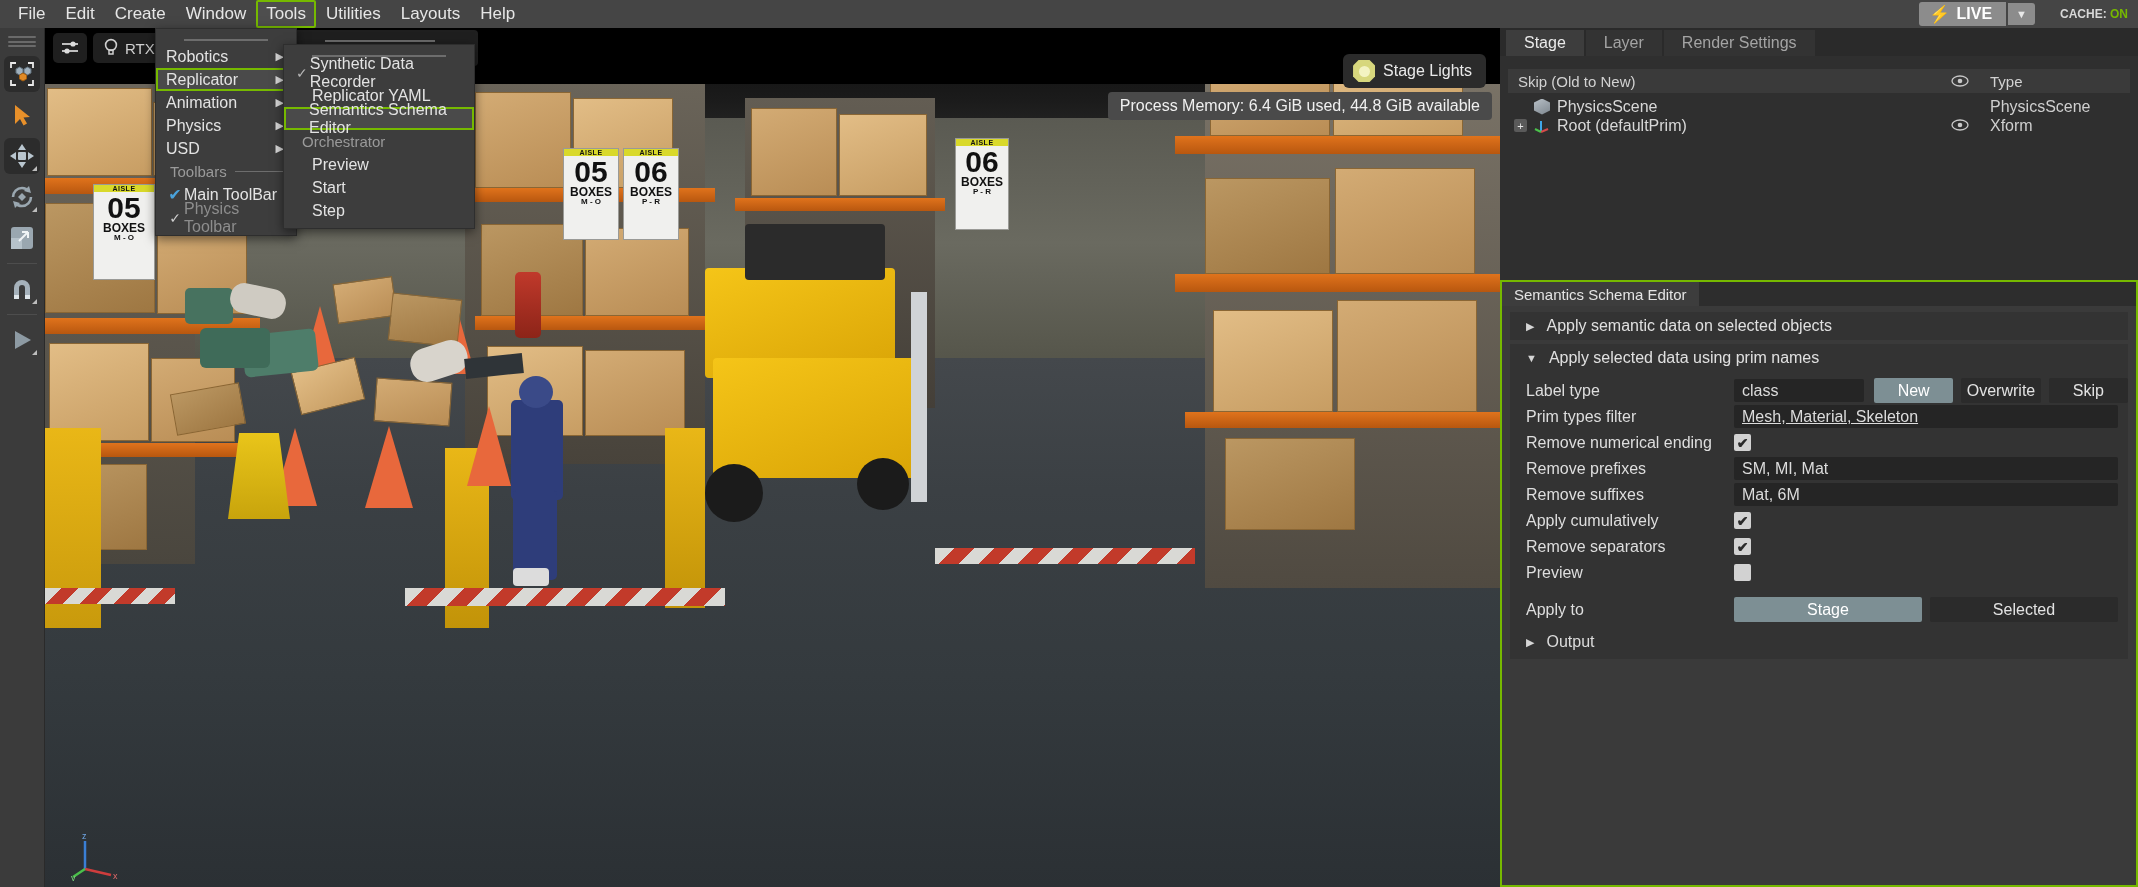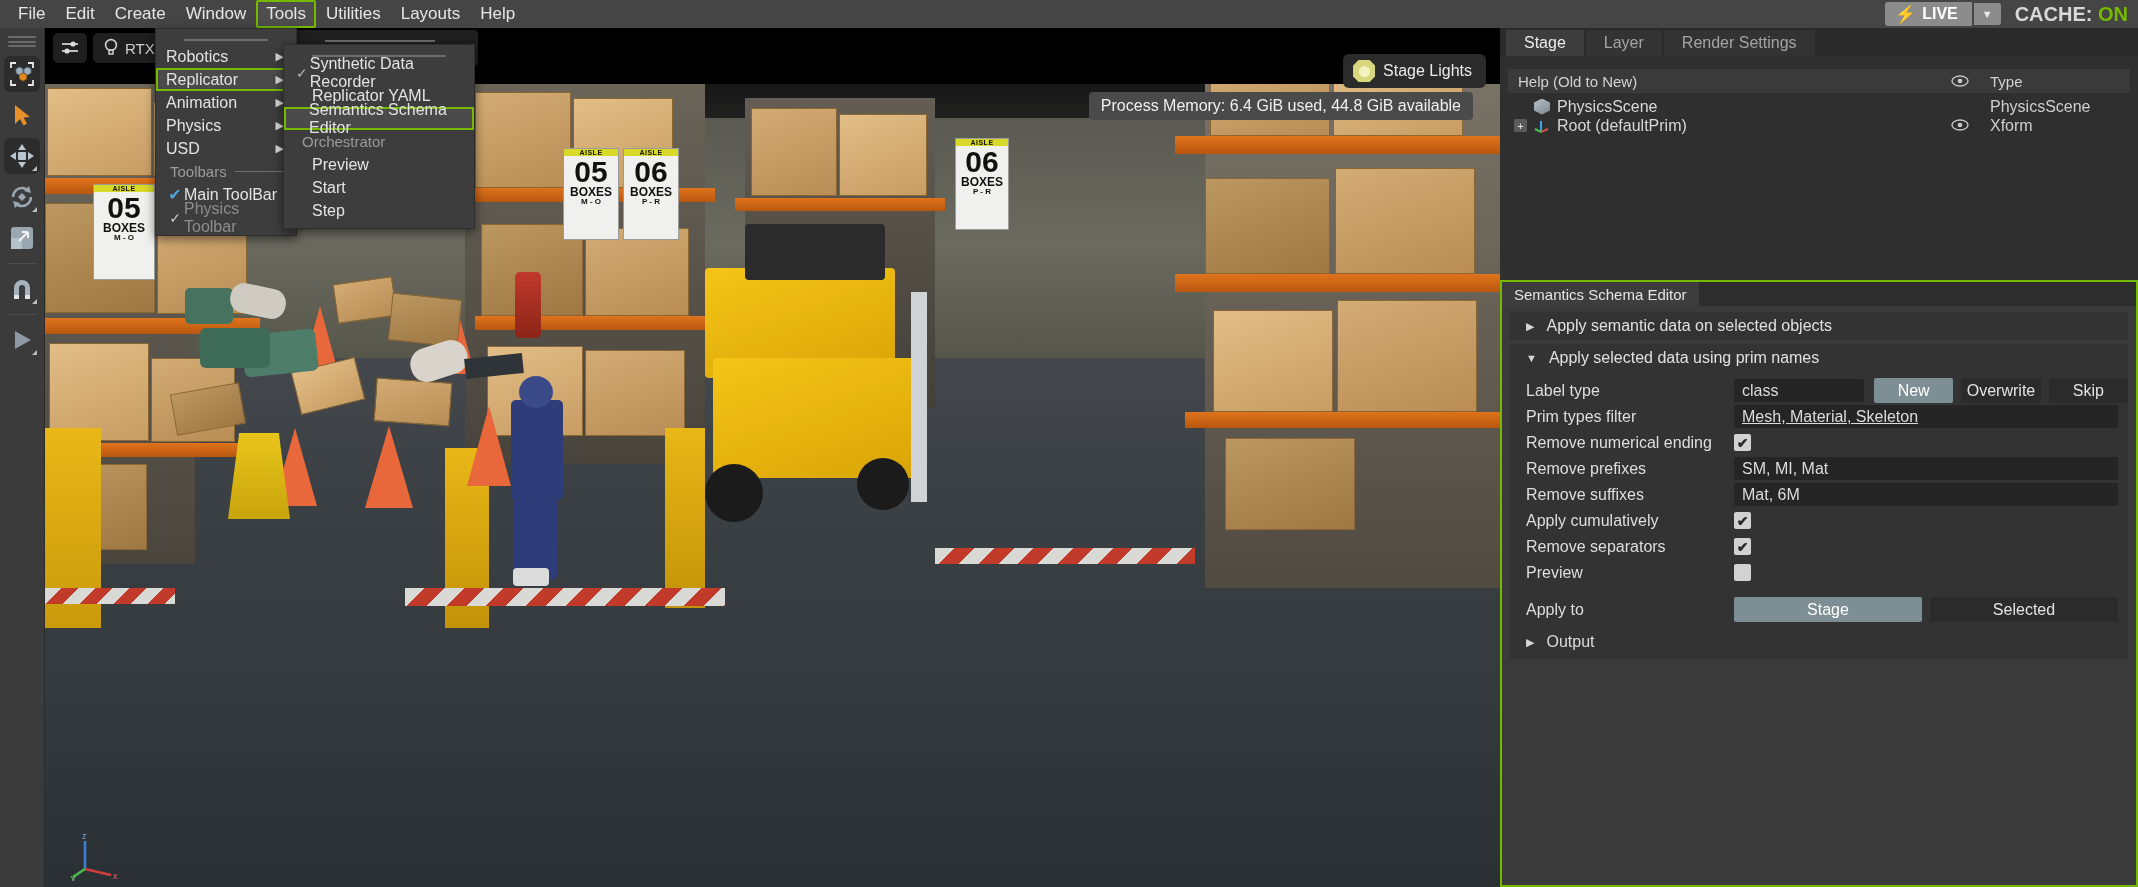--- a/index.html
+++ b/index.html
@@ -32,21 +32,21 @@
   .live-btn {
     display: flex; align-items: center; gap: 6px;
     background: #8c8c8c; color: #fff; font-weight: bold; font-size: 16px;
     padding: 3px 14px 3px 10px; border-radius: 3px 0 0 3px;
   }
   .bolt { color: #f2e22a; font-size: 17px; line-height: 1; }
   .live-caret {
     background: #8c8c8c; color: #e8e8e8; font-size: 11px;
     padding: 5px 8px; border-radius: 0 3px 3px 0; margin-left: 2px;
   }
-  .cache { margin-left: 14px; font-size: 20px; color: #d8d8d8; font-weight: bold;}
+  .cache { margin-left: 25px; font-size: 12px; color: #d8d8d8; font-weight: bold;}
   .cache b { color: #76b900; font-weight: bold; }
 
   
   .left-rail {
     position: absolute; left: 0; top: 28px; width: 45px; height: 859px;
     background: #3b3b3b;
     border-right: 1px solid #2a2a2a;
     display: flex; flex-direction: column; align-items: center;
     padding-top: 8px; gap: 5px;
     z-index: 30;
@@ -126,21 +126,21 @@
     background:#2b2b2b; border-radius:6px; display:flex; align-items:center;
     gap:8px; padding:0 14px 0 10px; color:#e9e9e9; font-size:16px; z-index:14;
   }
   .sun {
     width:22px; height:22px; border-radius:4px; position:relative;
     background:#d7d77d; clip-path: polygon(25% 0,75% 0,100% 25%,100% 75%,75% 100%,25% 100%,0 75%,0 25%);
     display:flex;align-items:center;justify-content:center;
   }
   .sun::after{content:"";width:11px;height:11px;border-radius:50%;background:#f3f3c2;}
   .tooltip {
-    position:absolute; right:27px; top:64px; background:#4a4a4a; color:#f0f0f0;
+    position:absolute; right:8px; top:64px; background:#4a4a4a; color:#f0f0f0;
     font-size:16px; padding:5px 12px; border-radius:4px; z-index:15; white-space:nowrap;
   }
   .vp-black-top{ position:absolute;left:0;top:0;width:100%;height:56px;background:#000;}
 
   
   .menu-panel {
     position:absolute; background:#3d3d3d; z-index:100;
     border:1px solid #2e2e2e; box-shadow:0 3px 10px rgba(0,0,0,.5);
     padding: 6px 0;
   }
@@ -614,21 +614,21 @@
 
     <div class="panel-tabs">
       <div class="ptab active">Stage</div>
       <div class="ptab">Layer</div>
       <div class="ptab">Render Settings</div>
     </div>
 
     <div class="stage-body">
 
       <div class="tree-head">
-        <span class="c-name">Help (Old to New)</span>
+        <span class="c-name">Skip (Old to New)</span>
         <span class="c-eye">
           <svg width="18" height="12" viewBox="0 0 18 12">
             <ellipse cx="9" cy="6" rx="8" ry="5" fill="none" stroke="#c9c9c9" stroke-width="1.3"></ellipse>
             <circle cx="9" cy="6" r="2.3" fill="#c9c9c9"></circle>
           </svg>
         </span>
         <span class="c-type">Type</span>
       </div>
 
       <div class="tree-row" style="margin-top:4px;">

